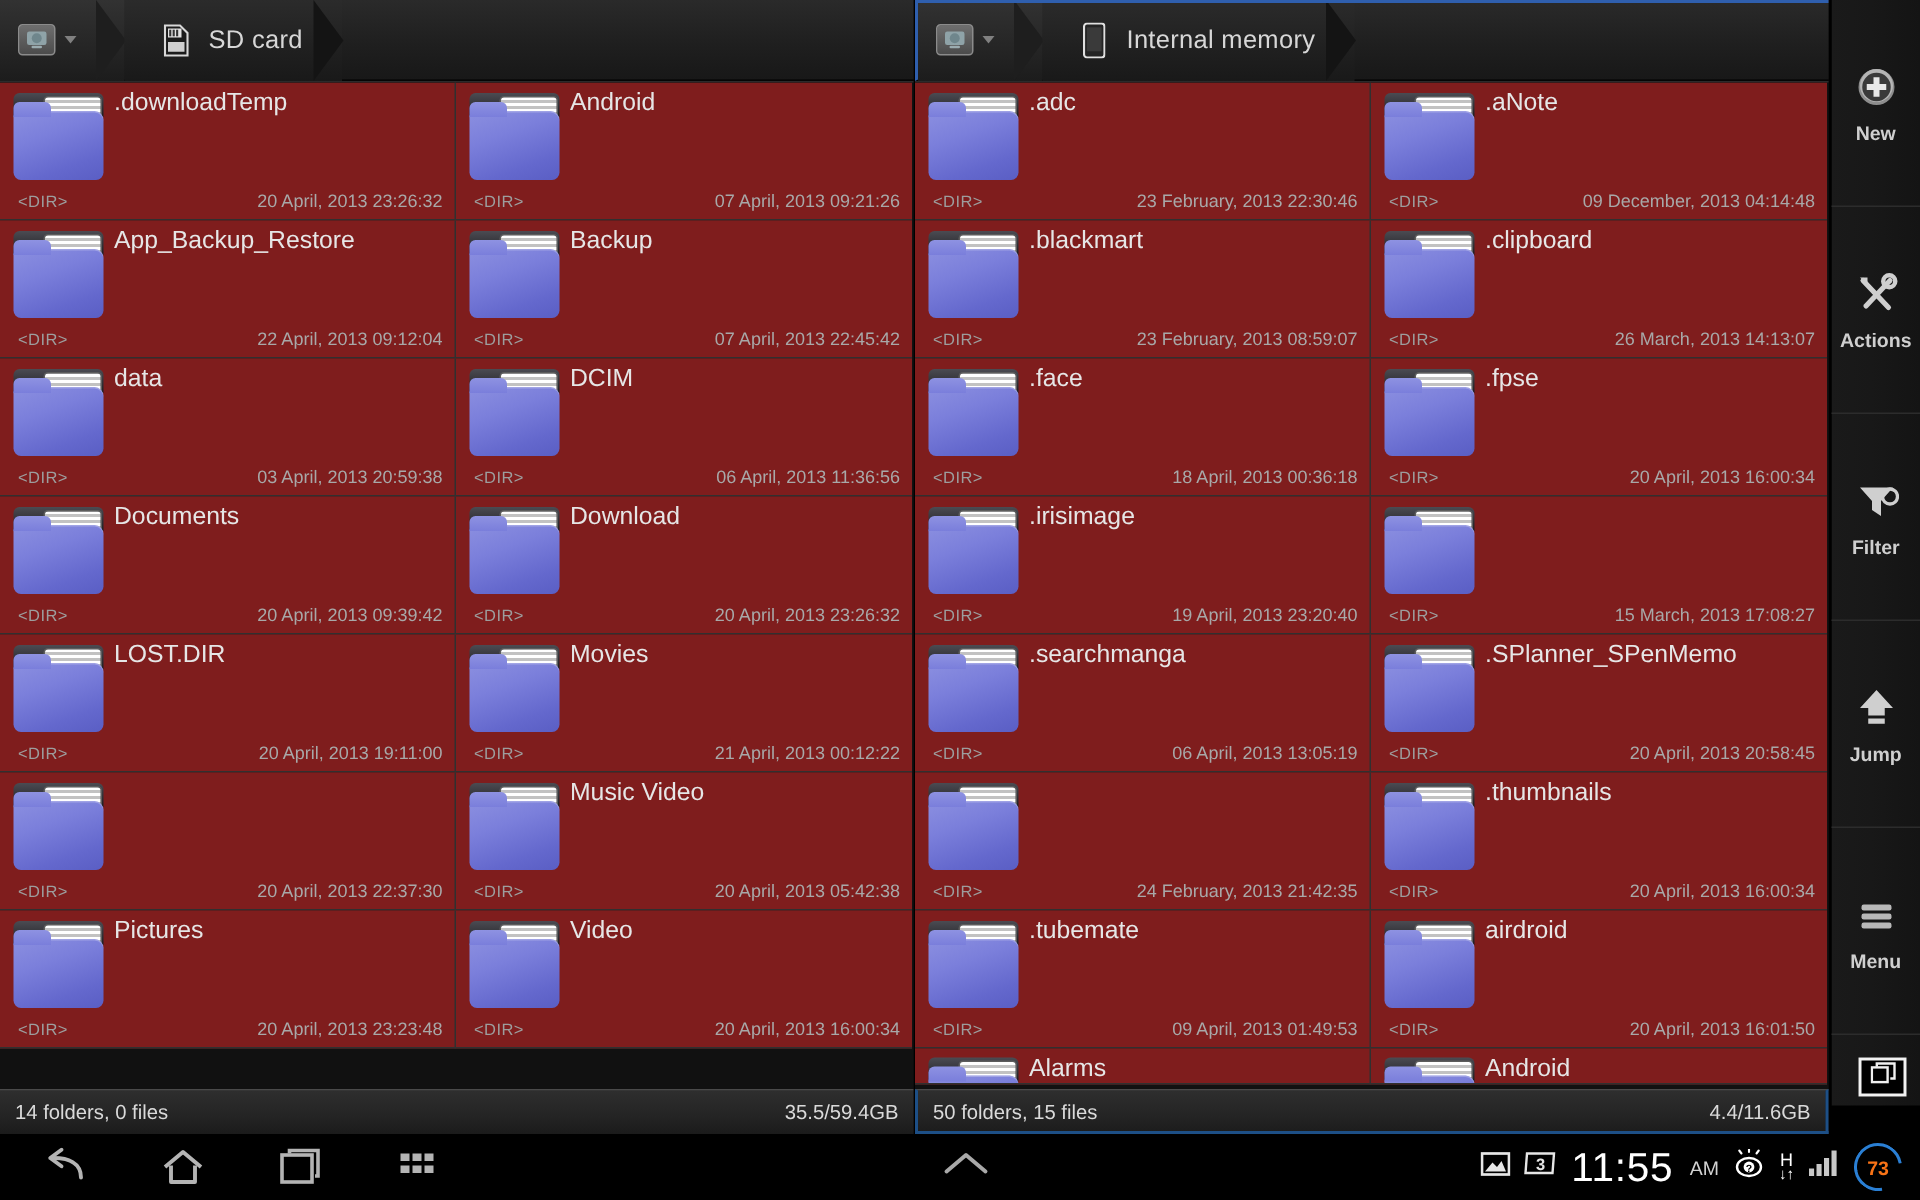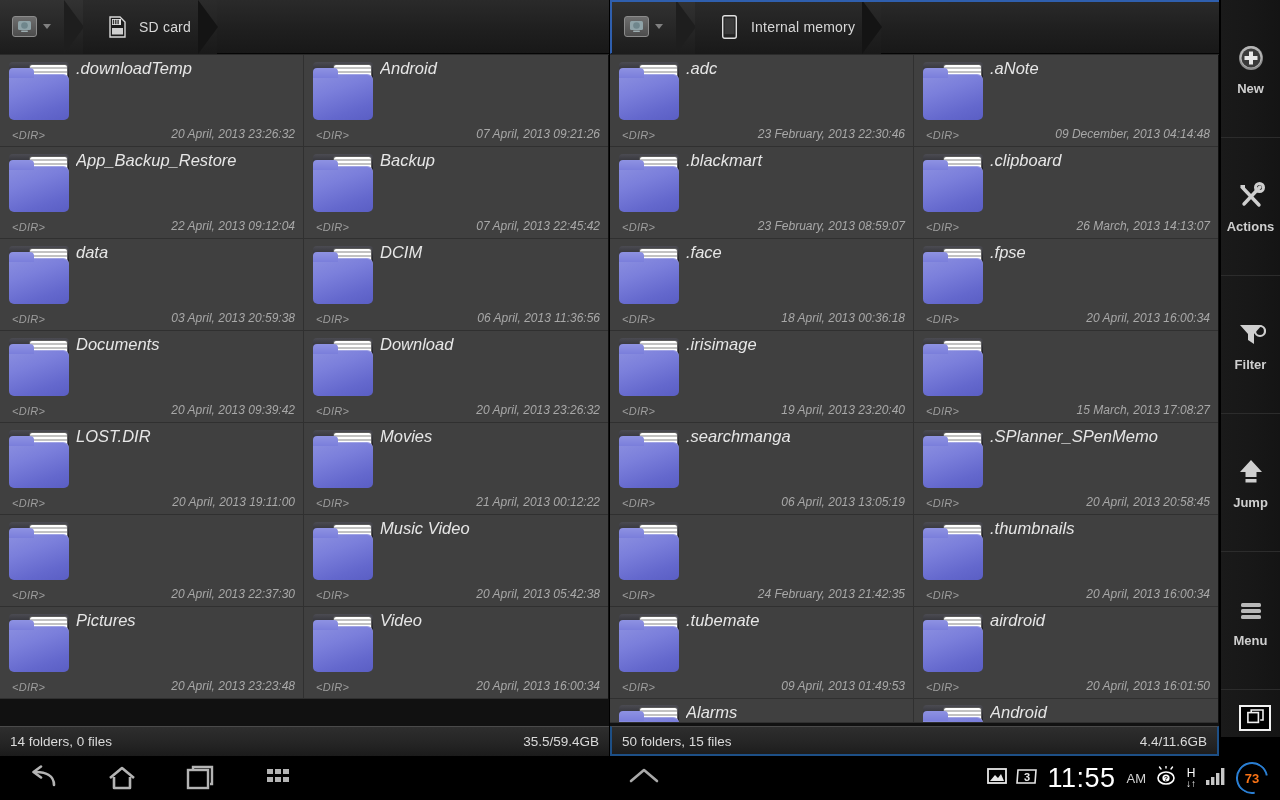--- a/index.html
+++ b/index.html
@@ -53,21 +53,21 @@
     border-top:27px solid transparent; border-bottom:27px solid transparent;
     border-left:20px solid #1e1e1e;
   }
   .crumb.path::after{
     content:""; position:absolute; right:-1px; top:0;
     border-top:27px solid transparent; border-bottom:27px solid transparent;
     border-left:20px solid #141414;
   }
   .crumb.path{ background:linear-gradient(#2b2b2b,#202020 60%,#191919); padding-left:22px;}
   .crumb-label{
-    font-size:14px; color:#d7d7d7; letter-spacing:.2px; white-space:nowrap;
+    font-size:17px; color:#d7d7d7; letter-spacing:.2px; white-space:nowrap;
   }
   .dev-badge{
     width:25px;height:21px;border-radius:3px;
     background:linear-gradient(#6e6e6e,#4c4c4c);
     border:1px solid #8b8b8b;
     display:flex;align-items:center;justify-content:center;
     margin-right:4px;
   }
   .dev-badge svg{display:block;}
   .caret{
@@ -80,25 +80,24 @@
   
   .filelist{
     position:relative; flex:1 1 auto; overflow:hidden;
     background:#111; display:flex; flex-wrap:wrap;
     align-content:flex-start;
     border-top:1px solid #2b2b2b;
   }
   .cell{
     position:relative;
     width:304px; height:92px;
-    background:#404040;
+    background:#7f1d1d;
     border-right:1px solid #303030;
     border-bottom:1px solid #303030;
     overflow:hidden;
-    font-style:italic;
   }
   .cell:nth-child(2n){ border-right:none; }
   .folder-icon{
     position:absolute; left:9px; top:7px;
     width:60px; height:58px;
   }
   .fi-tabtop{
     position:absolute; left:0; top:0; width:60px; height:16px;
     border-radius:4px 4px 0 0;
     background:linear-gradient(#4b4b52,#1d1d22);

